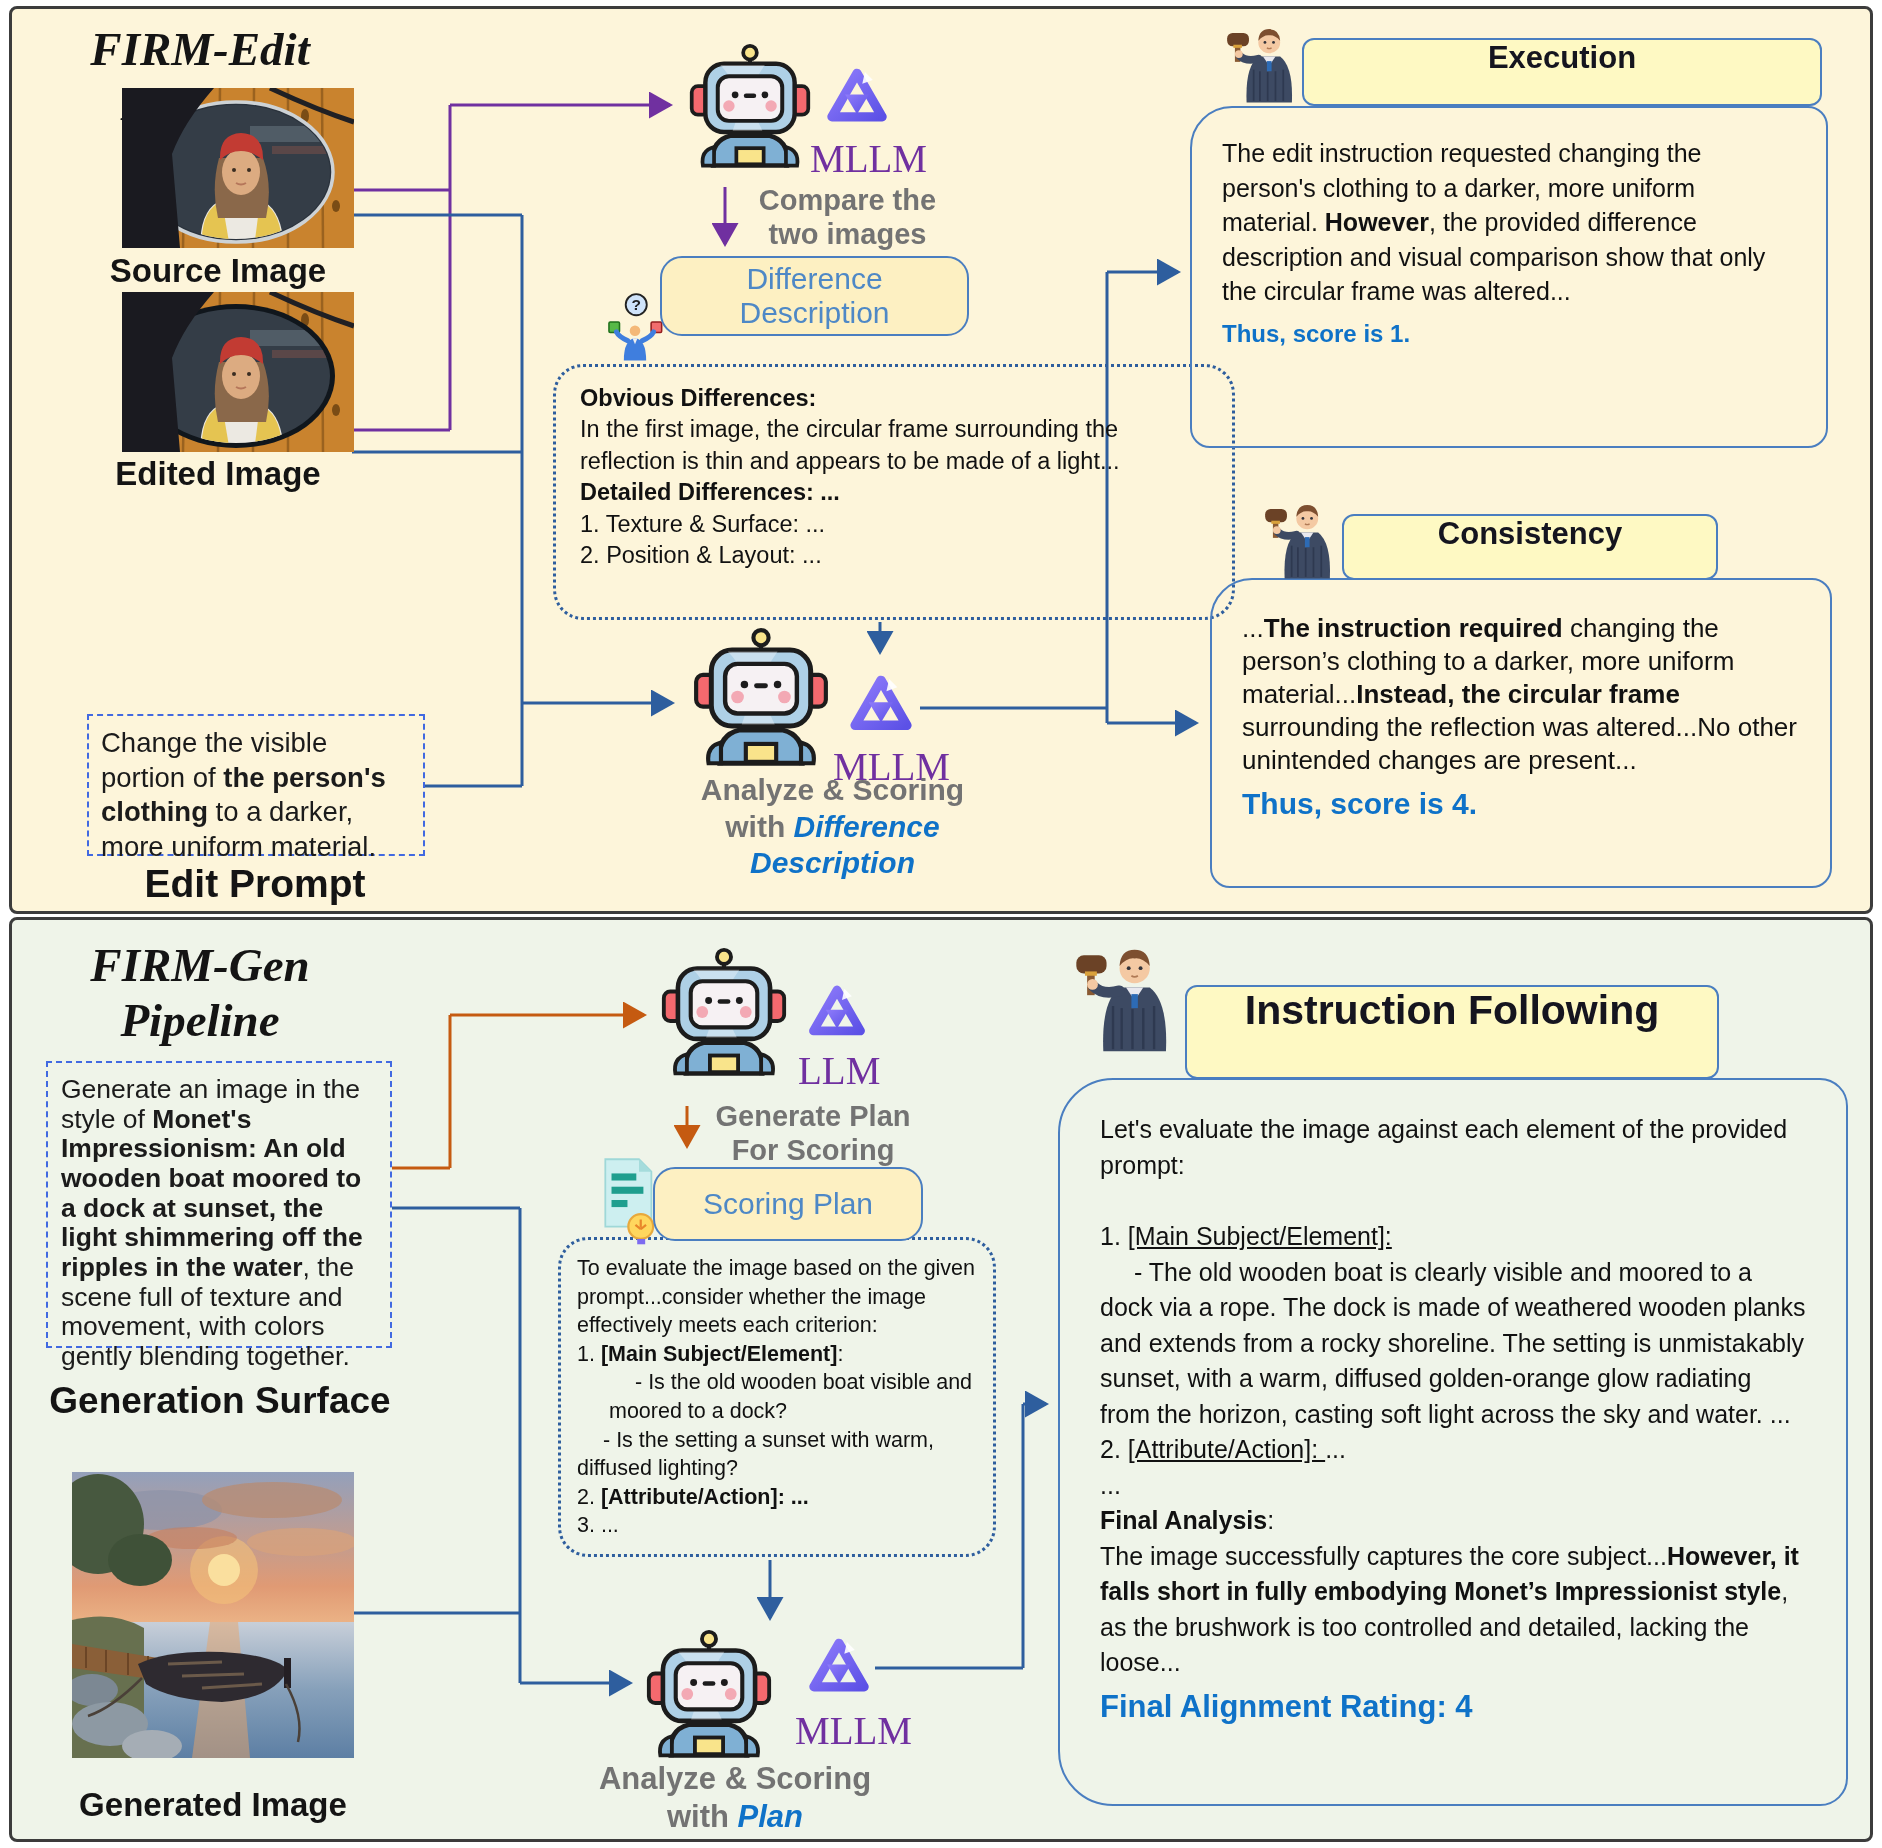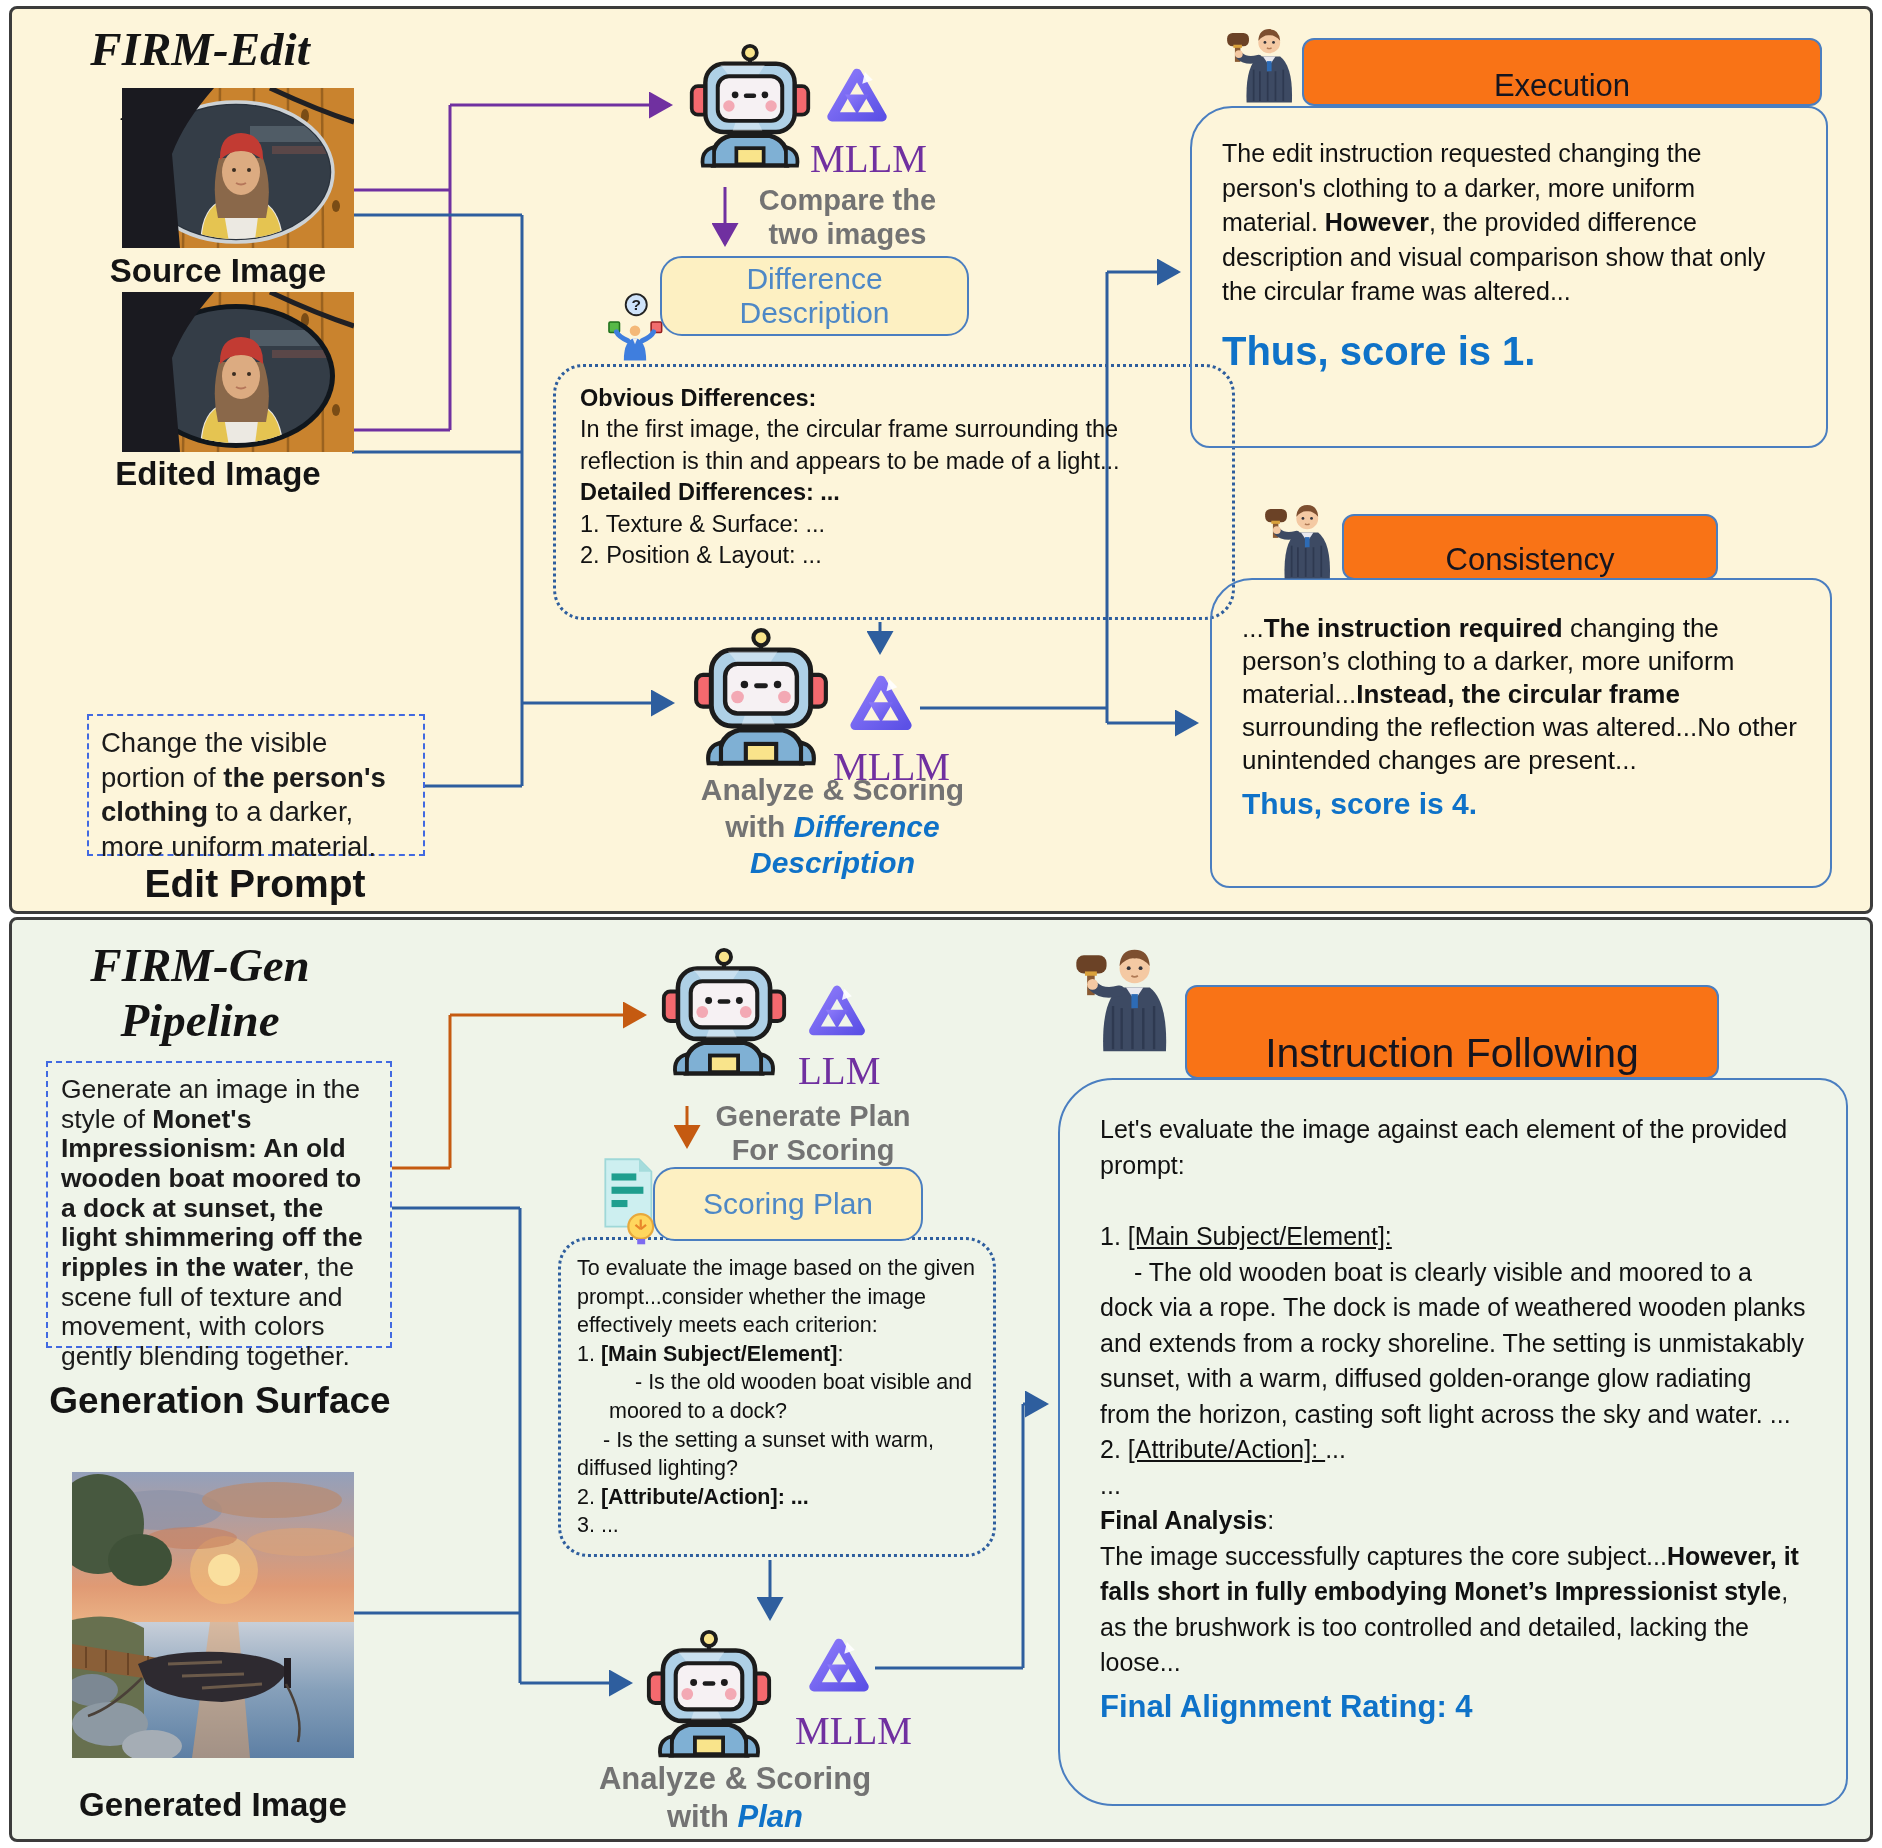--- a/index.html
+++ b/index.html
@@ -14,22 +14,22 @@
        font-size:47px;line-height:1.16;color:#141414;text-align:center;}
   .photo{position:absolute;z-index:3;display:block;}
   .photo-label{position:absolute;z-index:3;text-align:center;font-size:33px;font-weight:bold;color:#141414;}
   .dashbox{position:absolute;z-index:3;border:2.5px dashed #4169e1;background:transparent;
        box-sizing:border-box;font-size:27px;line-height:1.26;padding:10px 12px;color:#1b1b1b;}
   .dotbox{position:absolute;z-index:3;border:3.5px dotted #2e5e9e;border-radius:30px;
        box-sizing:border-box;color:#111;}
   .pill-yellow{position:absolute;z-index:4;background:#fdf0c2;border:2.5px solid #4a7ec0;border-radius:22px;
        display:flex;align-items:center;justify-content:center;text-align:center;
        color:#4e88c6;font-size:30px;line-height:1.15;}
-  .pill-blue{position:absolute;z-index:4;background:#f97316;border:2.5px solid #4a7ec0;border-radius:12px;
-       display:flex;align-items:flex-end;justify-content:center;color:#15151f;font-size:31px;}
+  .pill-blue{position:absolute;z-index:4;background:#fef9c3;border:2.5px solid #4a7ec0;border-radius:12px;
+       display:flex;align-items:flex-start;justify-content:center;color:#15151f;font-size:31px;font-weight:bold;}
   .bodybox{position:absolute;z-index:3;border:2.5px solid #4a7ec0;box-sizing:border-box;color:#111;}
   .maroon{color:#737373;font-weight:bold;}
   .blueital{color:#0f72c8;font-style:italic;}
   .score{color:#0f72c8;font-weight:bold;}
   .mllm-label{font-family:"Liberation Serif",serif;color:#7030a0;font-size:39px;text-align:center;}
   .center-block{text-align:center;}
   .u{text-decoration:underline;}
   b{font-weight:bold;}
   .icon{position:absolute;z-index:4;display:block;}
 </style>
@@ -269,21 +269,21 @@
 
 <svg class="icon" style="left:1224px;top:24px;" width="78" height="82">
     <use href="#sym-judge"></use>
   </svg>
 <div class="pill-blue" style="left:1302px;top:38px;width:516px;height:64px;">
   <span>Execution</span>
 </div>
 <div class="bodybox" style="left:1190px;top:106px;width:638px;height:342px;border-radius:42px 20px 20px 20px;
      padding:28px 30px;font-size:25px;line-height:1.38;">
   <span>The edit instruction requested changing the person's clothing to a darker, more uniform material. </span><b>However</b><span>, the provided difference description and visual comparison show that only the circular frame was altered...</span>
-  <div class="score" style="font-size:40px;margin-top:15px;">Thus, score is 1.</div>
+  <div class="score" style="font-size:24px;margin-top:8px;">Thus, score is 1.</div>
 </div>
 
 <svg class="icon" style="left:1262px;top:500px;" width="78" height="82">
     <use href="#sym-judge"></use>
   </svg>
 <div class="pill-blue" style="left:1342px;top:514px;width:372px;height:62px;">
   <span>Consistency</span>
 </div>
 <div class="bodybox" style="left:1210px;top:578px;width:622px;height:310px;border-radius:42px 20px 20px 20px;
      padding:32px 30px;font-size:26px;line-height:1.27;">

